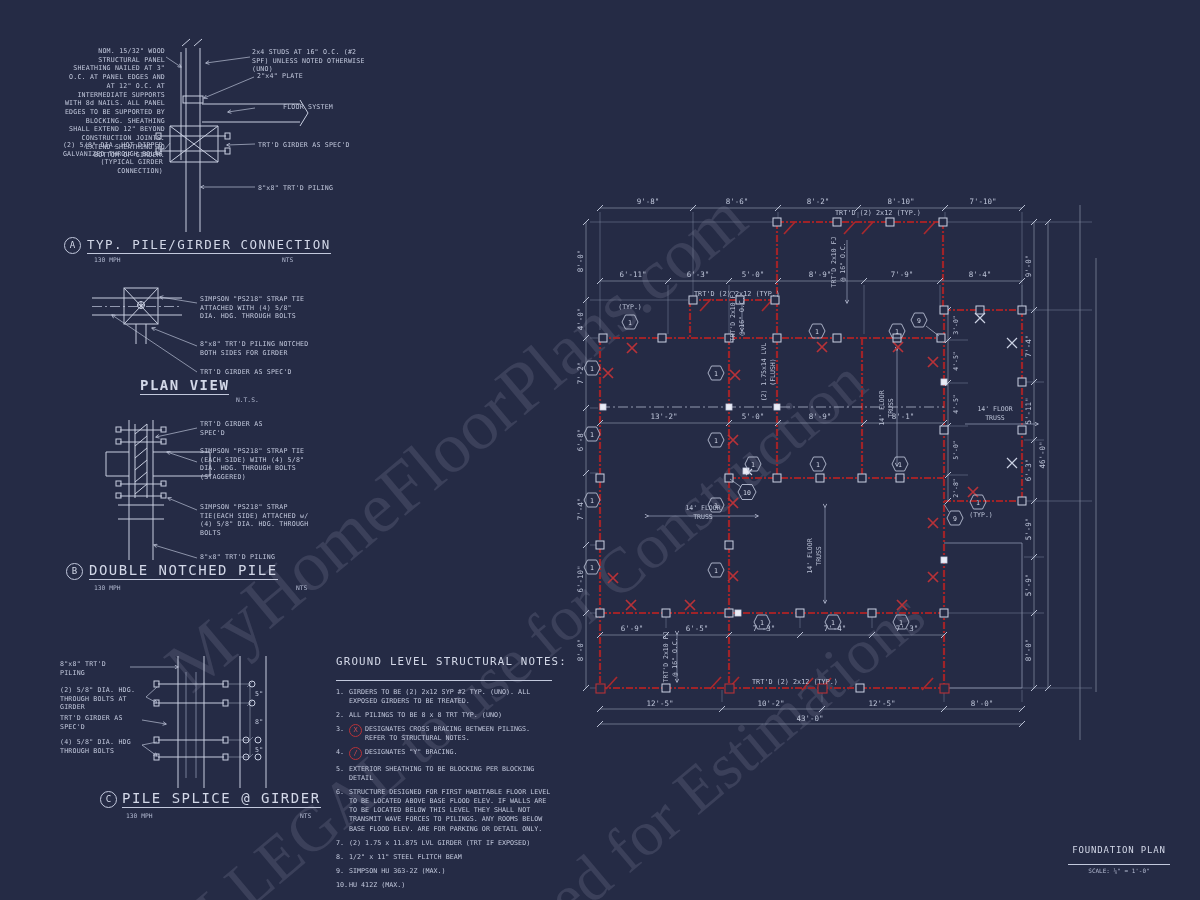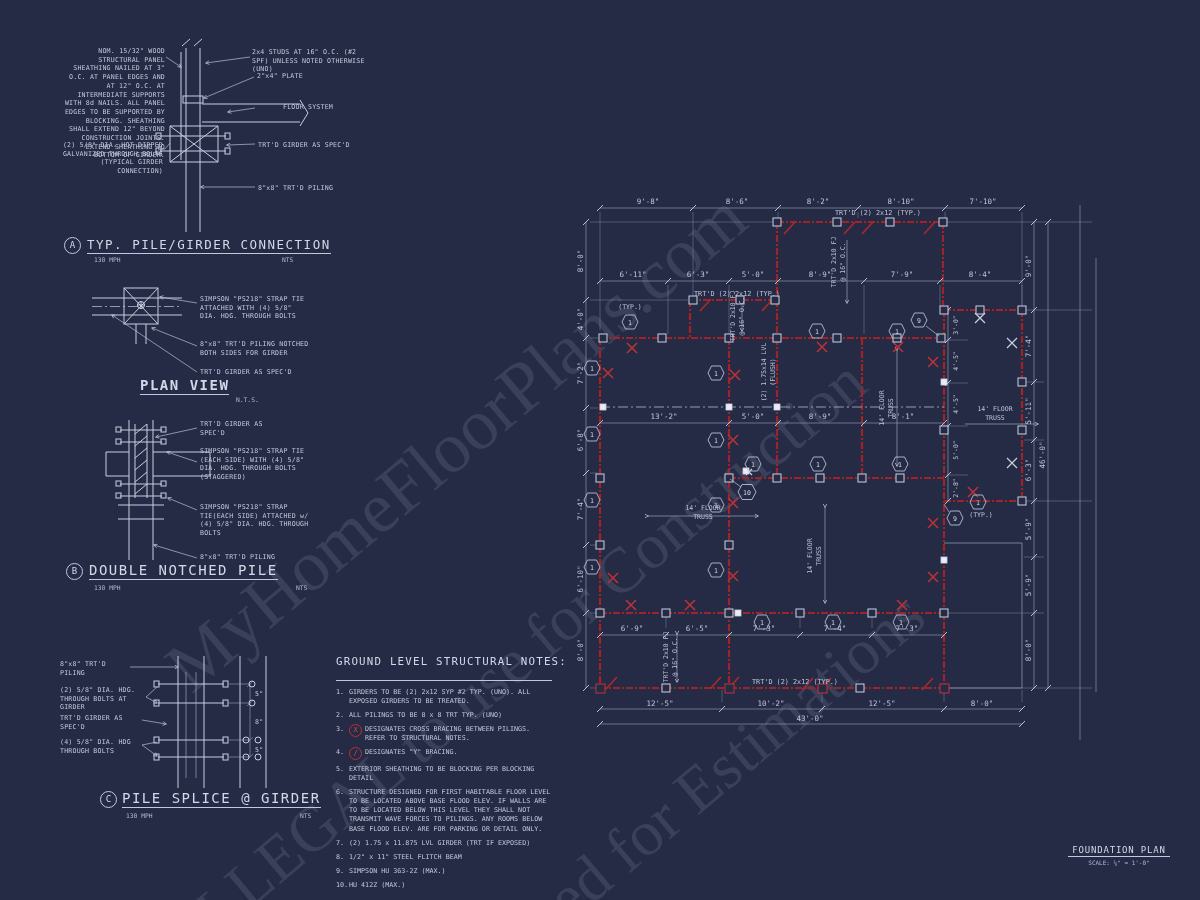--- a/index.html
+++ b/index.html
@@ -16,21 +16,21 @@
   .tagcircle{position:absolute;width:15px;height:15px;border:1.2px solid #c3c9dd;border-radius:50%;
              font-size:9px;text-align:center;line-height:15px;color:#d3d8e8;}
   .notes{position:absolute;left:336px;top:655px;width:216px;}
   .notes-title{font-size:10.8px;letter-spacing:1.2px;color:#d3d8e8;border-bottom:1px solid #c3c9dd;
                padding-bottom:12px;margin-bottom:7px;white-space:nowrap;}
   .note{display:flex;font-size:6.7px;line-height:1.35;margin-bottom:5px;color:#c3c9dd;}
   .nnum{width:13px;flex:none;}
   .nsym{flex:none;width:11px;height:11px;border:1px solid #b73238;border-radius:50%;
         margin-right:3px;margin-top:-1px;text-align:center;line-height:10px;font-size:7px;color:#c94a50;}
   .tblock{position:absolute;left:1068px;top:845px;width:102px;text-align:center;}
-  .tblock .t1{font-size:9px;letter-spacing:0.8px;color:#d3d8e8;border-bottom:1px solid #c3c9dd;padding-bottom:1px;}
+  .tblock .t1{font-size:9px;letter-spacing:0.8px;color:#d3d8e8;border-bottom:1px solid #c3c9dd;padding-bottom:9px;}
   .tblock .t2{font-size:6px;color:#b4bbd2;margin-top:2px;}
   
   .girder{stroke:#a02328;stroke-width:2.2;fill:none;stroke-dasharray:7 2 2 2;}
   .wln{stroke:#c8cee0;stroke-width:1;fill:none;}
   .wthin{stroke:#9aa2ba;stroke-width:0.7;fill:none;}
   .dim{stroke:#8f97ae;stroke-width:0.65;fill:none;}
   .ext{stroke:#7d859c;stroke-width:0.5;fill:none;}
   .tick{stroke:#b9c0d4;stroke-width:1;fill:none;}
   .cl{stroke:#aeb6cc;stroke-width:0.8;fill:none;stroke-dasharray:10 3 2 3;}
   .sq{fill:#252b45;stroke:#ccd2e4;stroke-width:1;}

